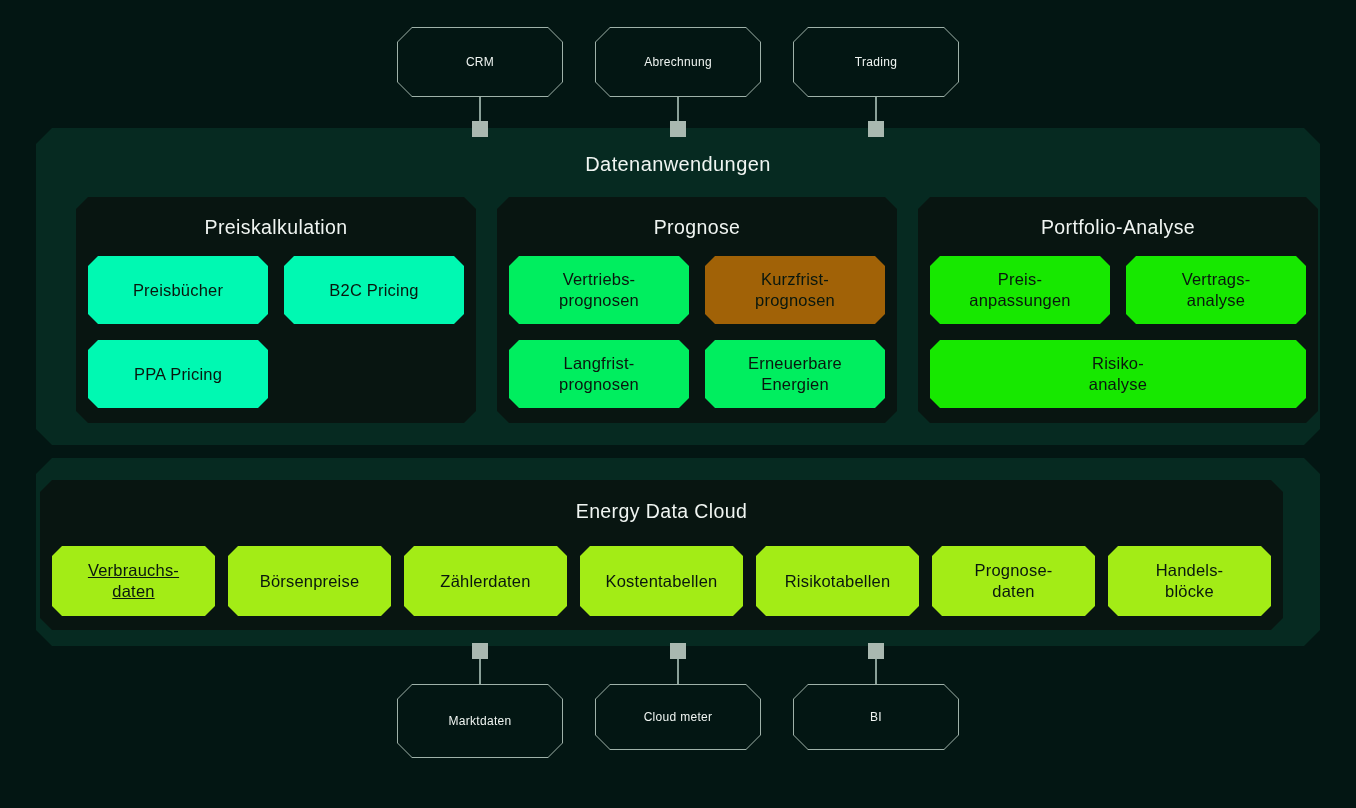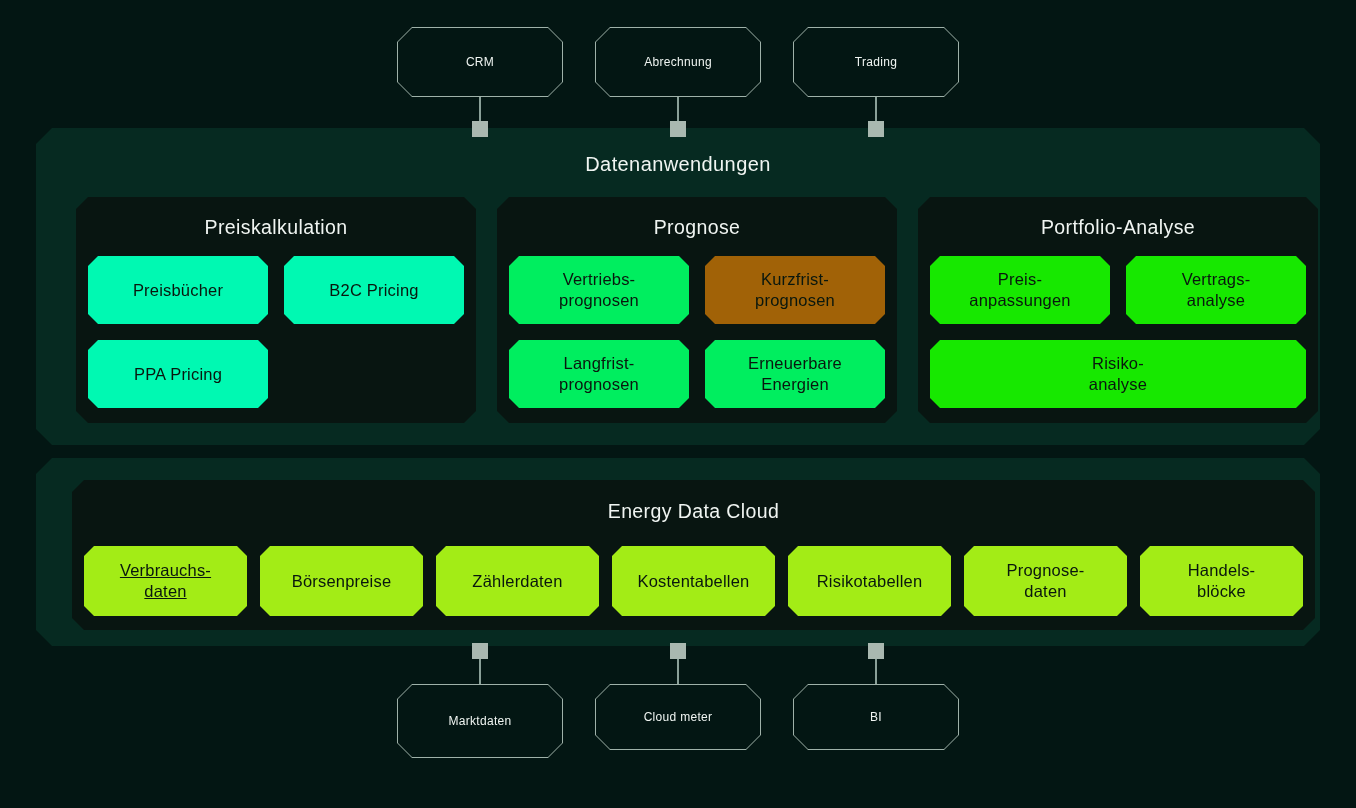--- a/index.html
+++ b/index.html
@@ -57,21 +57,21 @@
     display:grid;grid-template-columns:1fr 1fr;gap:16px;
   }
   .chip{
     height:68px;--c:10px;display:flex;align-items:center;justify-content:center;
     text-align:center;color:var(--chip-text);font-size:16.5px;line-height:21px;
     letter-spacing:.2px;white-space:pre-line;
   }
   .chip.wide{grid-column:1 / -1;}
 
   
-  .edc-panel{position:absolute;left:36px;top:22px;width:1243px;height:150px;background:var(--panel);--c:12px;}
+  .edc-panel{position:absolute;left:4px;top:22px;width:1243px;height:150px;background:var(--panel);--c:12px;}
   .edc-panel .panel-title{padding-top:20px;}
   .edc-row{position:absolute;left:12px;right:12px;top:66px;display:flex;gap:13px;}
   .edc-row .chip{flex:1;height:70px;}
 </style>
 </head>
 <body>
 
 <div class="stage">
 
   <div class="sys-box ch" style="left:397px;top:27px;height:70px">

